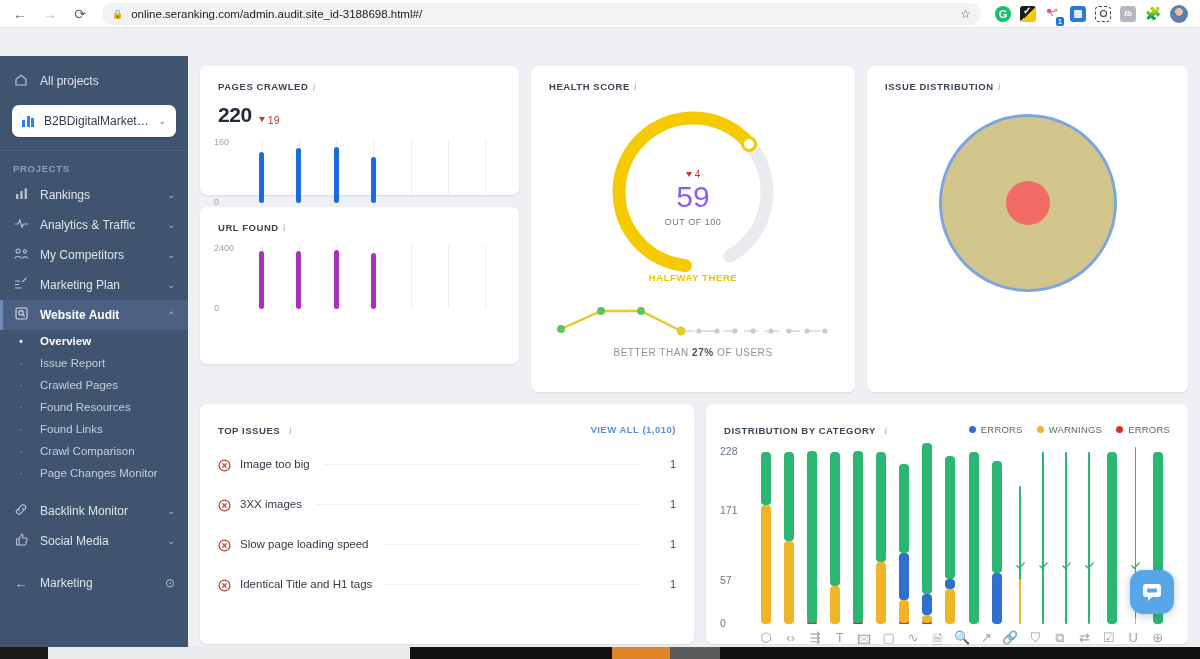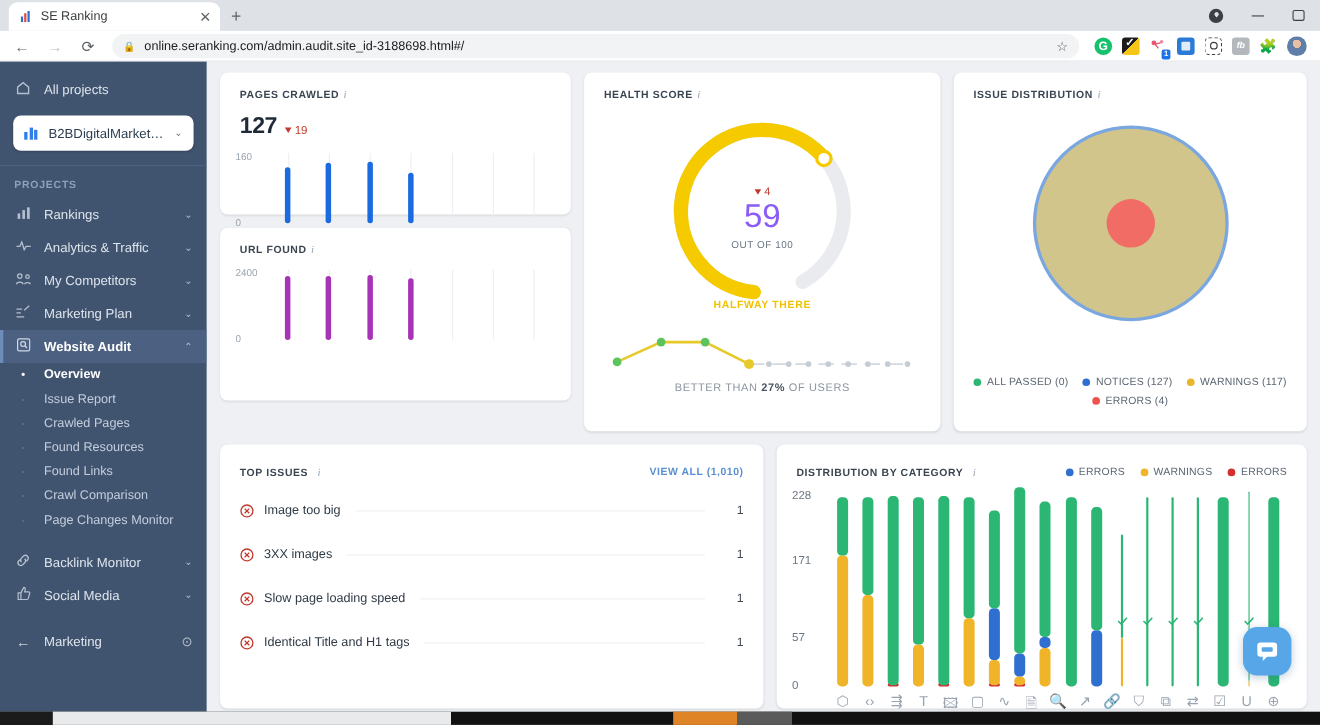--- a/index.html
+++ b/index.html
@@ -186,39 +186,20 @@
   .tb-a { position:absolute; left:0; top:0; width:48px; height:12px; background:#1b1b1b;}
   .tb-b { position:absolute; left:48px; top:0; width:362px; height:12px; background:#e9eaec;}
   .tb-c { position:absolute; left:612px; top:0; width:58px; height:12px; background:#e08428;}
   .tb-d { position:absolute; left:670px; top:0; width:50px; height:12px; background:#5a5a5a;}
 </style>
 </head>
 <body>
 
 <div class="app">
 
-  <div class="browser-top">
-    <div class="tab">
-      <span class="tab-fav">
-          <i></i>
-          <i></i>
-          <i></i>
-        </span>
-      <span class="tab-title">SE Ranking</span>
-      <span class="tab-close">✕</span>
-    </div>
-    <span class="new-tab">+</span>
-    <div class="win-ctrls">
-      <span class="wc-dot"></span>
-      <span>
-          <span class="wc-min"></span>
-        </span>
-      <span class="wc-max"></span>
-    </div>
-  </div>
 
   <div class="browser-bar">
     <span class="nav-btn">←</span>
     <span class="nav-btn dim">→</span>
     <span class="nav-btn">⟳</span>
     <div class="omnibox">
       <span class="lock">🔒</span>
       <span class="url">online.seranking.com/admin.audit.site_id-3188698.html#/</span>
       <span class="star">☆</span>
     </div>
@@ -398,21 +379,21 @@
     <div class="grid-top">
 
       <div class="col-left">
 
         <div class="card" style="height:129px">
           <div class="card-head">
             <span class="card-title">PAGES CRAWLED</span>
             <span class="info-i">i</span>
           </div>
           <div class="metric">
-            <span class="metric-val">127</span>
+            <span class="metric-val">220</span>
             <span class="metric-delta">
               <span class="tri-down"></span>
               <span>19</span>
             </span>
           </div>
           <div class="minibars">
             <span class="mb-ylab" style="top:-2px">160</span>
             <span class="mb-ylab" style="bottom:-4px">0</span>
             <div class="mb-plot" id="pc-plot">
                 <div class="mb-guide" style="left: 6.71429%;"></div>
@@ -504,38 +485,20 @@
 
       <div class="card" style="width:326px;height:326px">
         <div class="card-head">
           <span class="card-title">ISSUE DISTRIBUTION</span>
           <span class="info-i">i</span>
         </div>
         <div class="bubble-area">
           <div class="bub-outer">
             <div class="bub-err"></div>
           </div>
-        </div>
-        <div class="legend">
-          <span class="lg">
-              <i class="lg-dot" style="background:#2bb673"></i>
-              <span>ALL PASSED (0)</span>
-            </span>
-          <span class="lg">
-              <i class="lg-dot" style="background:#2f6fd0"></i>
-              <span>NOTICES (127)</span>
-            </span>
-          <span class="lg">
-              <i class="lg-dot" style="background:#e8b62b"></i>
-              <span>WARNINGS (117)</span>
-            </span>
-          <span class="lg">
-              <i class="lg-dot" style="background:#ef5350"></i>
-              <span>ERRORS (4)</span>
-            </span>
         </div>
       </div>
     </div>
 
     <div class="grid-bot">
 
       <div class="card issues-card" style="height:240px">
         <div class="issues-head">
           <span>
             <span class="card-title">TOP ISSUES</span>

